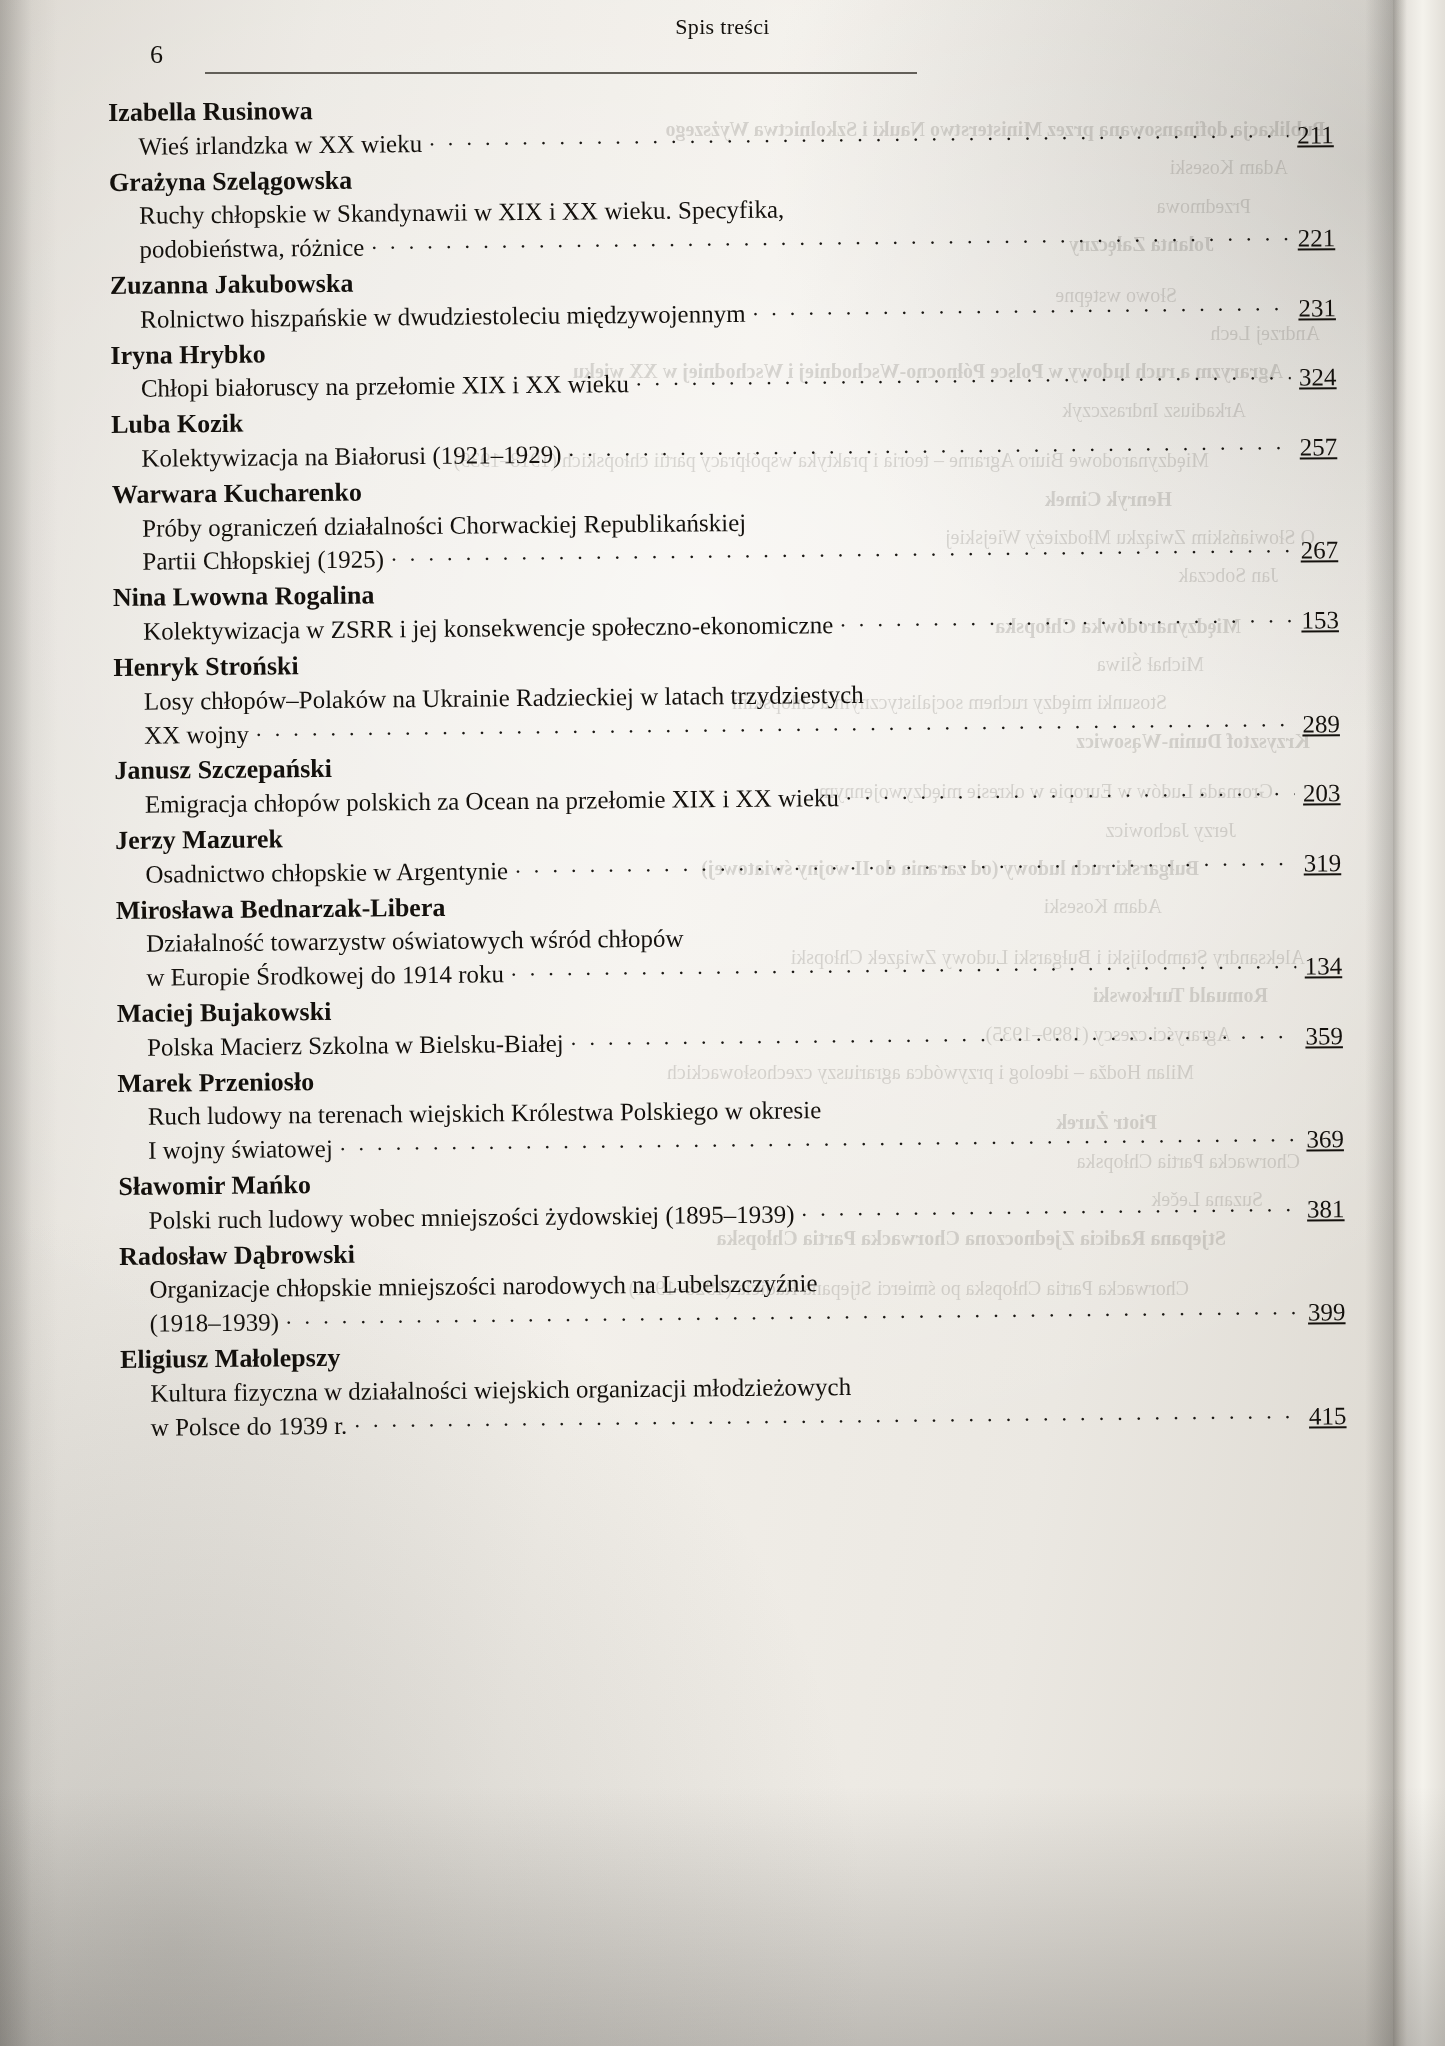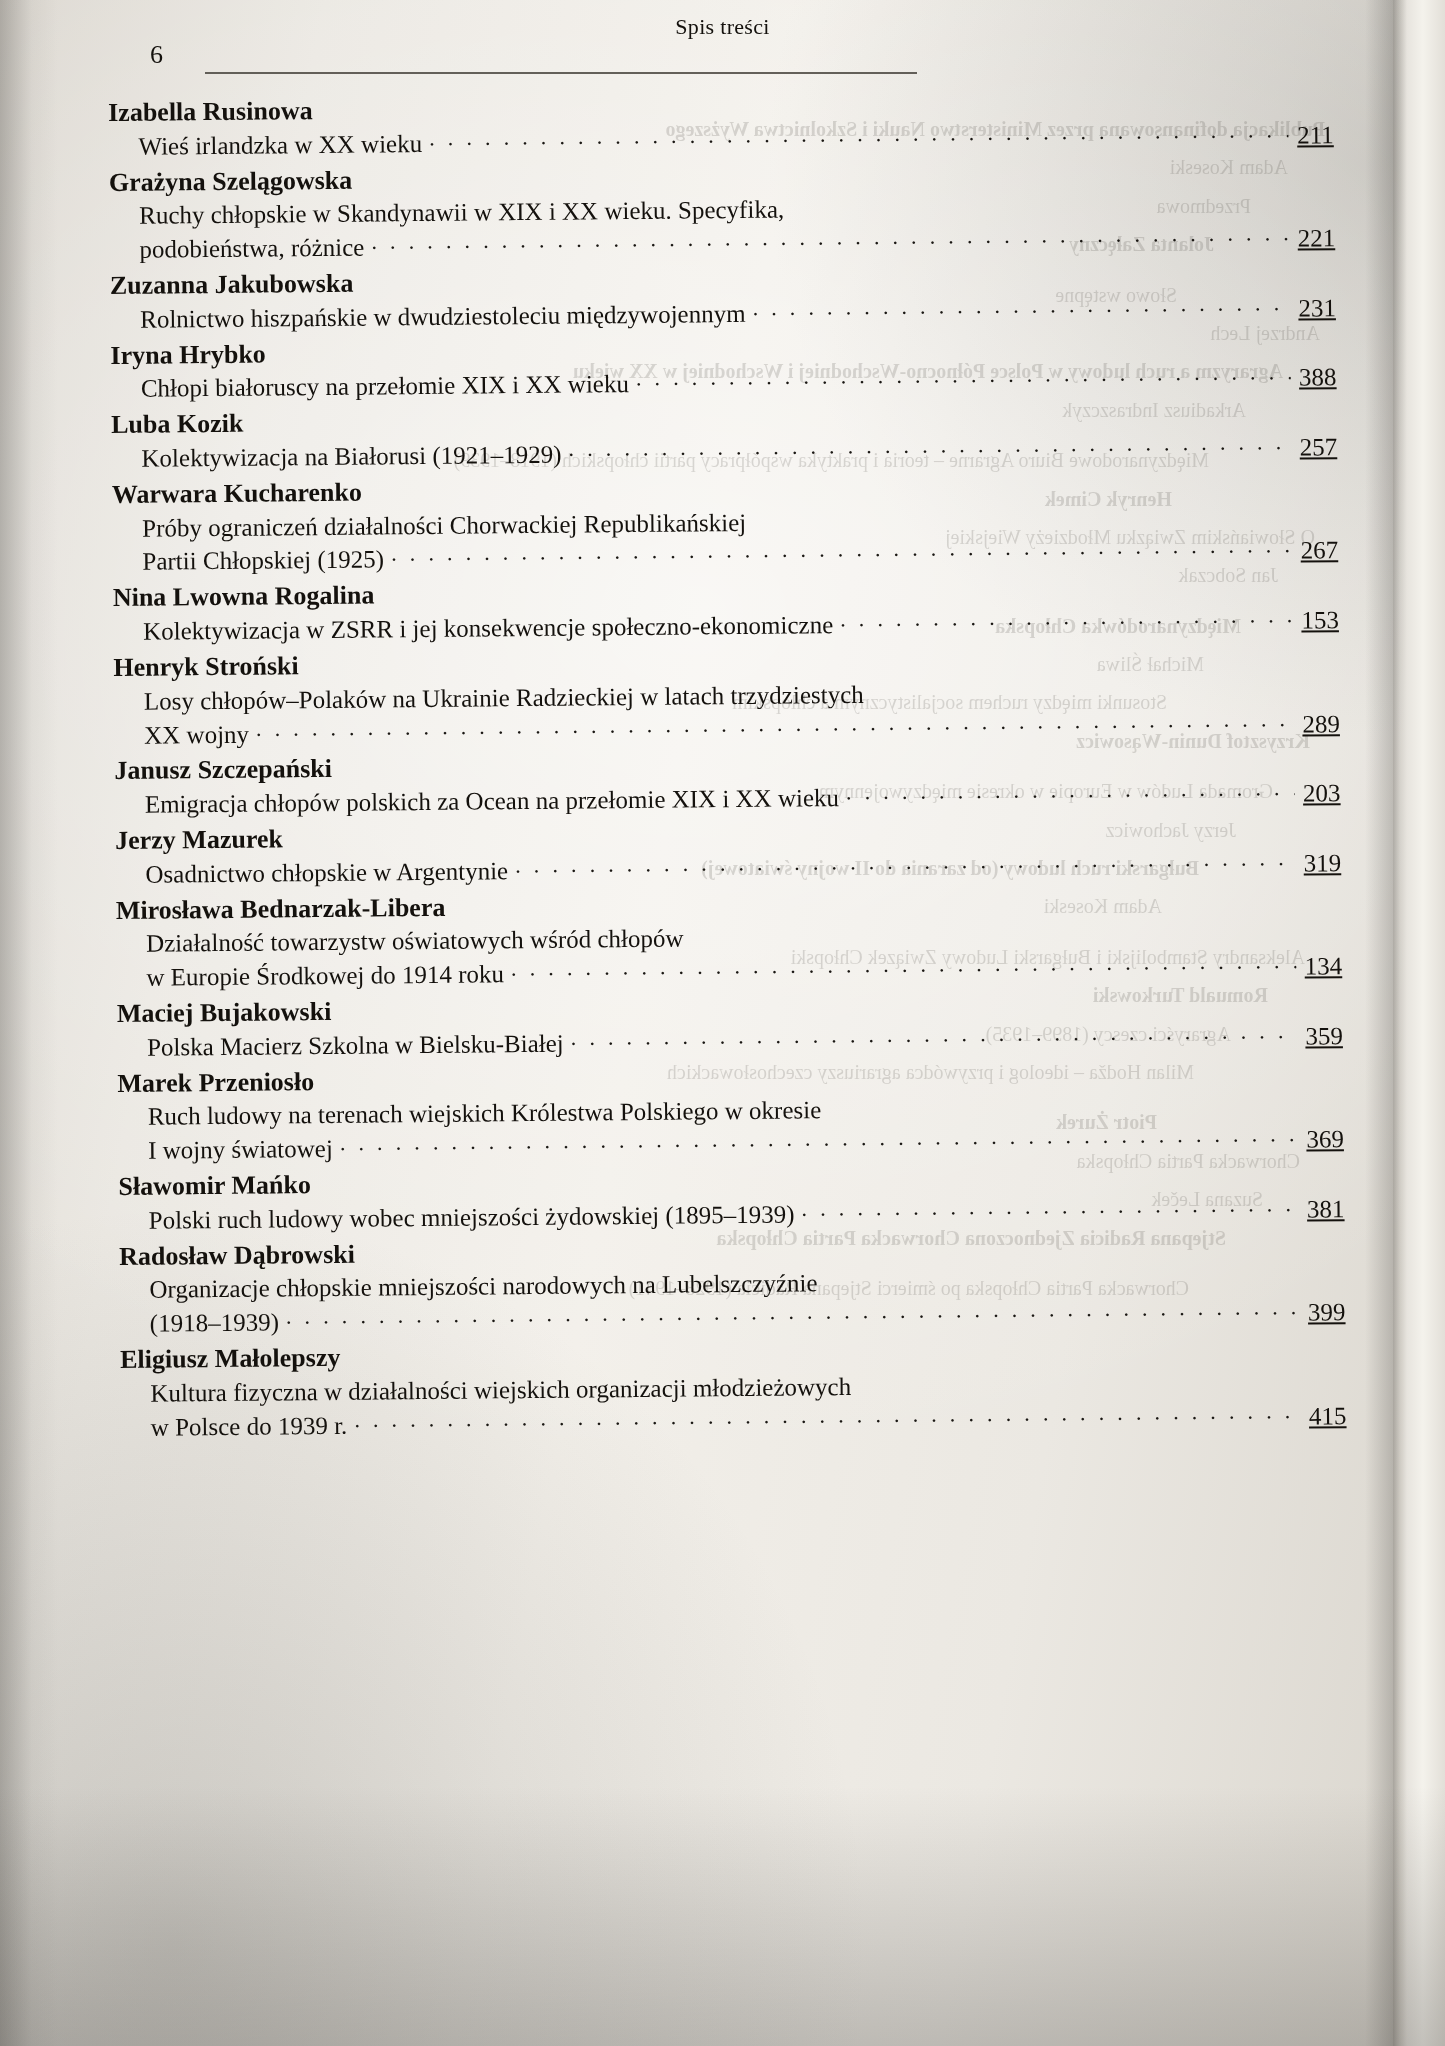--- a/index.html
+++ b/index.html
@@ -231,21 +231,21 @@
             <span class="txt">Rolnictwo hiszpańskie w dwudziestoleciu międzywojennym</span>
             <span class="leader">· · · · · · · · · · · · · · · · · · · · · · · · · · · · · · · · · · · · · · · · · · · · · · · · · · · · · · · · · · · · · · · · · · · · · · · · · · · · · · · · · · · · · · · · · · · · · · · · · · · · · · · · · · · · · · · · · · · · · · · · · · · · · · · · · · ·</span>
             <span class="pg">231</span>
           </div>
         </div>
         <div class="entry">
           <div class="author">Iryna Hrybko</div>
           <div class="titleline">
             <span class="txt">Chłopi białoruscy na przełomie XIX i XX wieku</span>
             <span class="leader">· · · · · · · · · · · · · · · · · · · · · · · · · · · · · · · · · · · · · · · · · · · · · · · · · · · · · · · · · · · · · · · · · · · · · · · · · · · · · · · · · · · · · · · · · · · · · · · · · · · · · · · · · · · · · · · · · · · · · · · · · · · · · · · · · · ·</span>
-            <span class="pg">388</span>
+            <span class="pg">324</span>
           </div>
         </div>
         <div class="entry">
           <div class="author">Luba Kozik</div>
           <div class="titleline">
             <span class="txt">Kolektywizacja na Białorusi (1921–1929)</span>
             <span class="leader">· · · · · · · · · · · · · · · · · · · · · · · · · · · · · · · · · · · · · · · · · · · · · · · · · · · · · · · · · · · · · · · · · · · · · · · · · · · · · · · · · · · · · · · · · · · · · · · · · · · · · · · · · · · · · · · · · · · · · · · · · · · · · · · · · · ·</span>
             <span class="pg">257</span>
           </div>
         </div>

